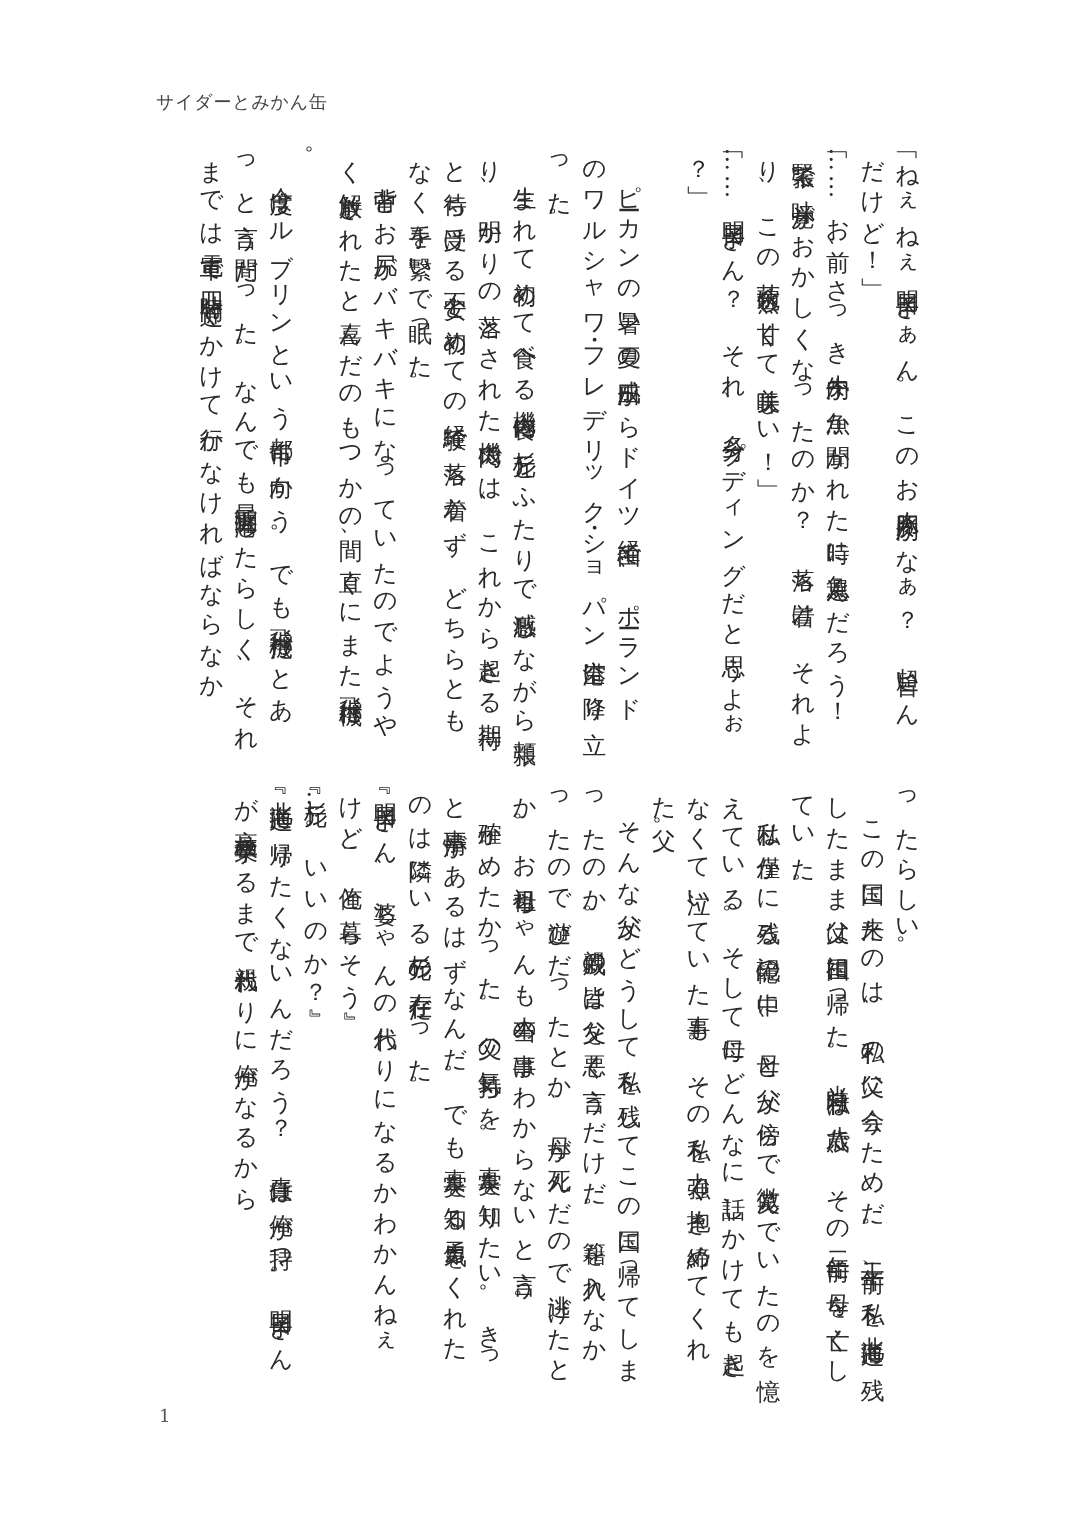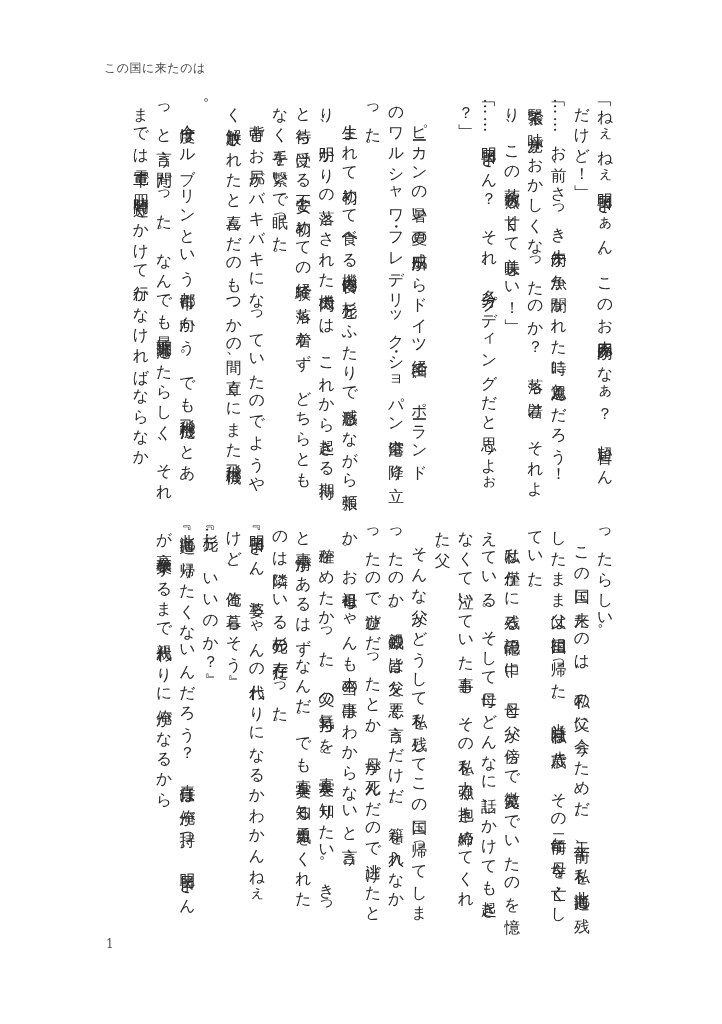--- a/index.html
+++ b/index.html
@@ -61,21 +61,21 @@
       left: 106px;
       top: 937px;
       font-size: 12px;
       color: #555;
       font-family: "DejaVu Serif", "Liberation Serif", serif;
     }
   </style>
 </head>
 <body>
 
-<div class="running-header">この国に来たのは</div>
+<div class="running-header">サイダーとみかん缶</div>
 
 <div class="text-block block-upper">
   <p class="col">「ねぇねぇ明日子さぁん。このお肉豚肉かなぁ？　超旨いんだけど！」</p>
   <p class="col">「……お前、さっき牛肉か魚か聞かれた時に魚選んだろう！　緊張で味覚がおかしくなったのか？　落ち着け。それより、この茶碗蒸し甘くて美味しい！」</p>
   <p class="col">「……明日子さん？　それ、多分プディングだと思うよぉ？」</p>
   <p class="col">　</p>
   <p class="col indent">ピーカンの暑い夏の成田からドイツ経由で、ポーランドのワルシャワ・フレデリック・ショパン空港に降り立った。</p>
   <p class="col indent">生まれて初めて食べる機内食に杉元とふたりで感激しながら頬張り、明かりの落とされた機内では、これから起きる期待と待ち受ける不安と初めての経験で落ち着かず、どちらともなく手を繋いで眠った。</p>
   <p class="col indent">背中とお尻がバキバキになっていたのでようやく解放されたと喜んだのもつかの間、直ぐにまた飛行機に。</p>
   <p class="col indent">今度はルブリンという都市に向かう。でも飛行機だとあっと言う間だった。なんでも最近開港したらしく、それまでは電車で四時間近くかけて行かなければならなか</p>

